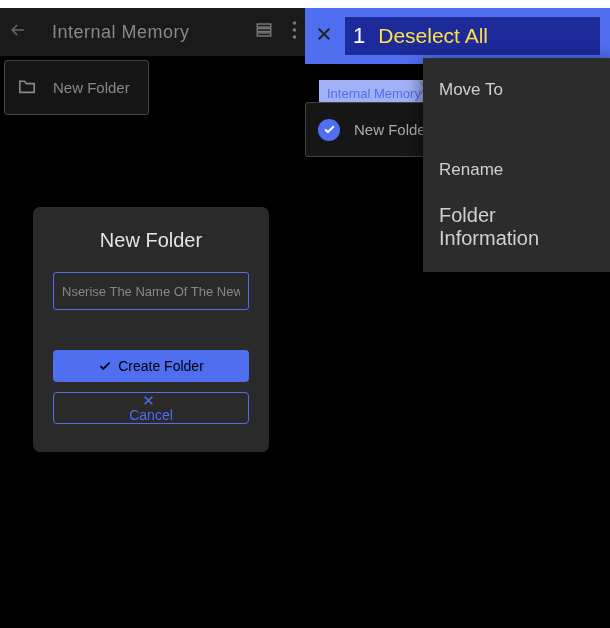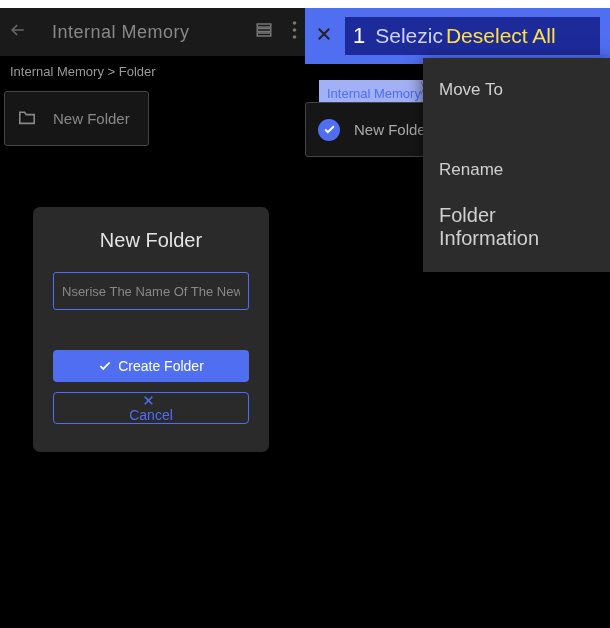--- a/index.html
+++ b/index.html
@@ -45,21 +45,21 @@
       outline: none;
     }
     .dialog-input::placeholder { color: #888; }
     .dialog-gap { height: 40px; }
     .btn {
       width: 100%; height: 32px; border-radius: 4px;
       display: flex; align-items: center; justify-content: center;
       font-size: 14px; margin-bottom: 10px; cursor: pointer;
       border: 1px solid transparent;
     }
-    .btn-primary { background: #4f6ef0; color: #ffffff; }
+    .btn-primary { background: #4f6ef0; color: #000000; }
     .btn-secondary { border-color: #4f6ef0; color: #4f6ef0; background: transparent; flex-direction: column; }
     .btn svg { margin-right: 6px; }
     
     
     .right-col { position: absolute; left: 305px; top: 8px; width: 305px; }
     .sel-header {
       height: 56px; background: #4f6ef0; display: flex; align-items: center;
       padding: 0 10px; position: relative;
     }
     .sel-close { color: #222; margin-right: 12px; }
@@ -121,21 +121,20 @@
         </svg>
     </span>
     <span class="icon">
       <svg width="5" height="18" viewBox="0 0 4 18" fill="currentColor">
           <circle cx="2" cy="2" r="1.8"></circle>
           <circle cx="2" cy="9" r="1.8"></circle>
           <circle cx="2" cy="16" r="1.8"></circle>
         </svg>
     </span>
   </div>
-  <div class="breadcrumb">Internal Memory &gt; Folder</div>
   <div class="folder-card">
     <span class="folder-icon">
       <svg width="20" height="16" viewBox="0 0 24 20" fill="none" stroke="currentColor" stroke-width="2">
           <path d="M3 4h6l2 3h10v11H3z"></path>
         </svg>
     </span>
     <span class="folder-label">New Folder</span>
   </div>
 </div>
 
@@ -159,21 +158,20 @@
 
 <div class="right-col">
   <div class="sel-header">
     <span class="sel-close">
       <svg width="18" height="18" viewBox="0 0 24 24" fill="none" stroke="currentColor" stroke-width="2.5">
           <path d="M5 5l14 14M19 5L5 19"></path>
         </svg>
     </span>
     <span class="sel-highlight">
       <span class="sel-count">1</span>
-      <span class="sel-text">Selezic</span>
       <span class="sel-deselect">Deselect All</span>
     </span>
   </div>
   <span class="right-breadcrumb">Internal Memory</span>
   <span class="caret">〉</span>
   <div class="folder-card-r">
     <span class="check-circle">
       <svg width="13" height="13" viewBox="0 0 24 24" fill="none" stroke="#fff" stroke-width="3.5">
           <path d="M4 12l5 5L20 6"></path>
         </svg>

